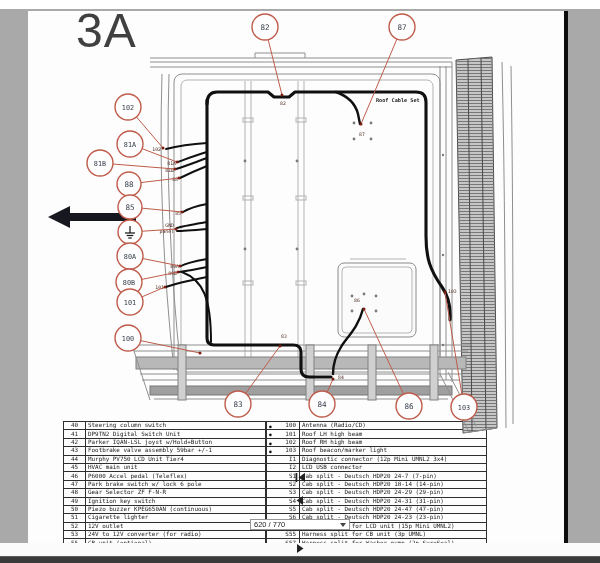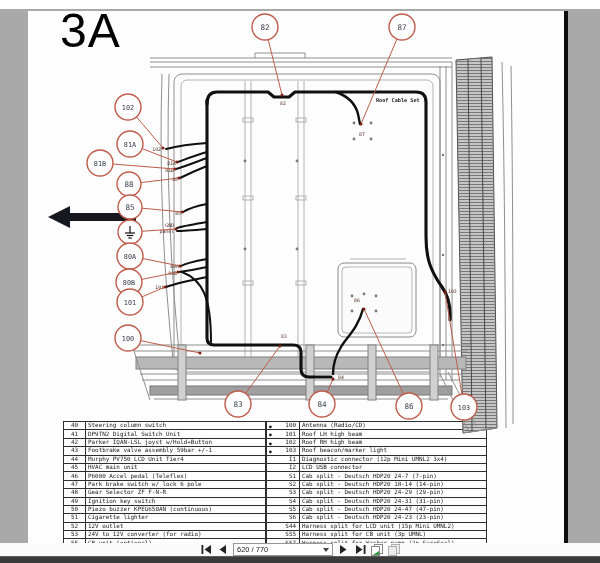--- a/index.html
+++ b/index.html
@@ -2,22 +2,22 @@
 <html style="--callout-red: #bf5c4b; --icon-green: #2f9e3f; --wire-black: #101010;"><head>
 <meta charset="utf-8">
 <style>
   html,body{margin:0;padding:0;background:#777;}
   .screen{position:relative;width:600px;height:563px;overflow:hidden;background:#fff;
           font-family:"Liberation Sans",sans-serif;}
   .top-strip{position:absolute;top:0;left:0;right:0;height:9px;background:#ffffff;}
   .canvas{position:absolute;top:9px;left:0;width:600px;height:534px;background:#a9a9a9;overflow:hidden;}
   .page{position:absolute;left:28px;top:2px;width:536px;height:620px;background:#fdfdfd;
         border-right:4px solid #0d0d0d;}
-  .title{position:absolute;left:32px;top:-4px;font-size:48px;line-height:1;font-weight:500;
-         color:#000000;letter-spacing:1px;}
+  .title{position:absolute;left:48px;top:-4px;font-size:48px;line-height:1;font-weight:500;
+         color:#404040;letter-spacing:1px;}
   
   .tables{position:absolute;left:35px;top:410px;display:flex;}
   .tables table{border-collapse:collapse;table-layout:fixed;}
   .tables td{border:1px solid #2e2e2e;font:5.9px/7px "DejaVu Sans Mono",monospace;color:#1d1d1d;
              height:7.4px;padding:0 1px 0 2px;white-space:nowrap;overflow:hidden;}
   .t-left .ref{text-align:center;padding:0;}
   .t-right .ref{text-align:right;padding-right:3px;position:relative;}
   .dot{position:absolute;left:2px;top:1px;font-size:4.6px;color:#111;}
   
   .overlay{position:absolute;top:0;left:0;pointer-events:none;}
@@ -30,21 +30,21 @@
   .callout{fill:#fefefe;stroke:var(--callout-red,#bf5c4b);stroke-width:1.4;}
   .callout-num{font:7.6px "DejaVu Sans Mono",monospace;fill:#39404e;text-anchor:middle;}
   .callout-num.small{font-size:6.8px;}
   .leaderdot{fill:#7d1d12;}
   .rivet{fill:#7a7a7a;}
   .gnd{stroke:#111;stroke-width:1.2;}
   .wlabel{font:4.8px "DejaVu Sans Mono",monospace;fill:#4d291f;}
   .wlabel.bold{font:bold 5.2px "DejaVu Sans Mono",monospace;fill:#232323;}
   
   .navbar{position:absolute;left:0;right:0;top:543px;height:13px;background:#fbfbfb;
-          display:flex;align-items:center;justify-content:center;gap:3px;}
+          display:flex;align-items:center;justify-content:center;gap:14px;flex-direction:column;}
   .nav-btn{background:none;border:none;padding:0;margin:0;width:14px;height:11px;
            display:flex;align-items:center;justify-content:center;cursor:pointer;}
   .page-box{width:92px;height:11px;border:1px solid #979797;background:#fff;display:flex;
             align-items:center;justify-content:space-between;padding:0 3px;
             font:7.5px "Liberation Sans",sans-serif;color:#222;}
   .caret{width:0;height:0;border-left:3px solid transparent;border-right:3px solid transparent;
          border-top:4px solid #444;}
   .bottom-strip{position:absolute;left:0;right:0;top:556px;height:7px;background:#3a3a3a;
                 border-top:1px solid #5c5c5c;box-sizing:border-box;}
 </style>

